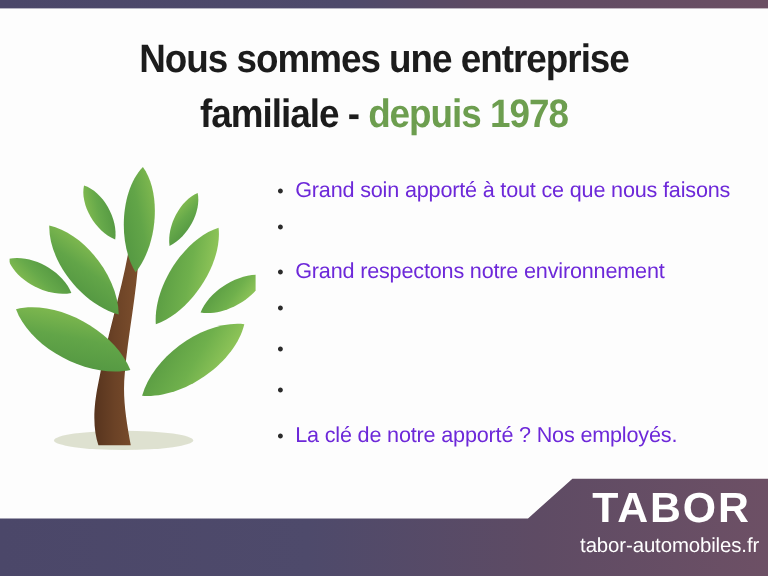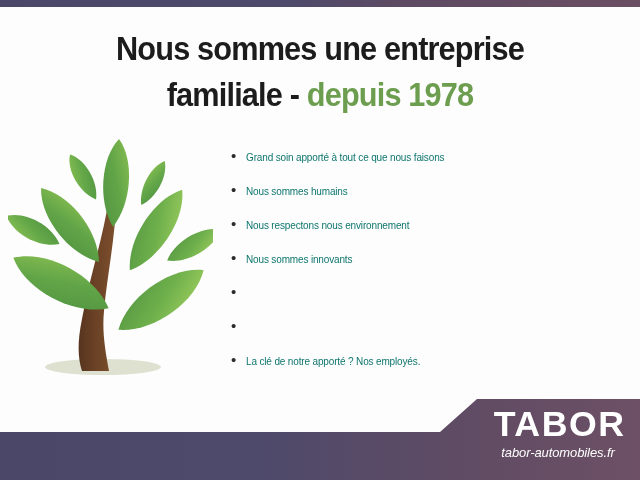--- a/index.html
+++ b/index.html
@@ -62,22 +62,22 @@
   }
   .bullet-dot {
     width: 15px;
     flex: 0 0 15px;
     color: #2b2b2b;
     font-size: 15px;
     line-height: 1;
   }
   .bullet-text {
     font-family: "Liberation Sans", sans-serif;
-    font-size: 10px;
-    color: #0f766e;
+    font-size: 18px;
+    color: #6d28d9;
     letter-spacing: -0.15px;
     white-space: nowrap;
   }
 
   
   .tree {
     position: absolute;
     left: 8px;
     top: 135px;
     width: 205px;
@@ -105,25 +105,24 @@
     font-size: 35px;
     letter-spacing: 1.5px;
     color: #ffffff;
     line-height: 1;
     transform: scaleX(1.02);
     transform-origin: 0 50%;
   }
   .logo-sub {
     margin-top: 5px;
     font-family: "Liberation Sans", sans-serif;
-    font-size: 13px;
+    font-size: 17px;
     letter-spacing: -0.1px;
     color: #ffffff;
     line-height: 1;
-    font-style: italic;
   }
 </style>
 </head>
 <body>
 
 <div class="slide">
 
   <div class="top-band"></div>
 
   <div class="headline">
@@ -199,29 +198,27 @@
     </svg>
   </div>
 
   <div class="bullets">
     <div class="bullet-row">
       <span class="bullet-dot">•</span>
       <span class="bullet-text">Grand soin apporté à tout ce que nous faisons</span>
     </div>
     <div class="bullet-row">
       <span class="bullet-dot">•</span>
-      <span class="bullet-text">Nous sommes humains</span>
-    </div>
-    <div class="bullet-row">
-      <span class="bullet-dot">•</span>
-      <span class="bullet-text">Nous respectons nous environnement</span>
-    </div>
-    <div class="bullet-row">
-      <span class="bullet-dot">•</span>
-      <span class="bullet-text">Nous sommes innovants</span>
+    </div>
+    <div class="bullet-row">
+      <span class="bullet-dot">•</span>
+      <span class="bullet-text">Grand respectons notre environnement</span>
+    </div>
+    <div class="bullet-row">
+      <span class="bullet-dot">•</span>
     </div>
     <div class="bullet-row">
       <span class="bullet-dot">•</span>
     </div>
     <div class="bullet-row">
       <span class="bullet-dot">•</span>
     </div>
     <div class="bullet-row">
       <span class="bullet-dot">•</span>
       <span class="bullet-text">La clé de notre apporté ? Nos employés.</span>

